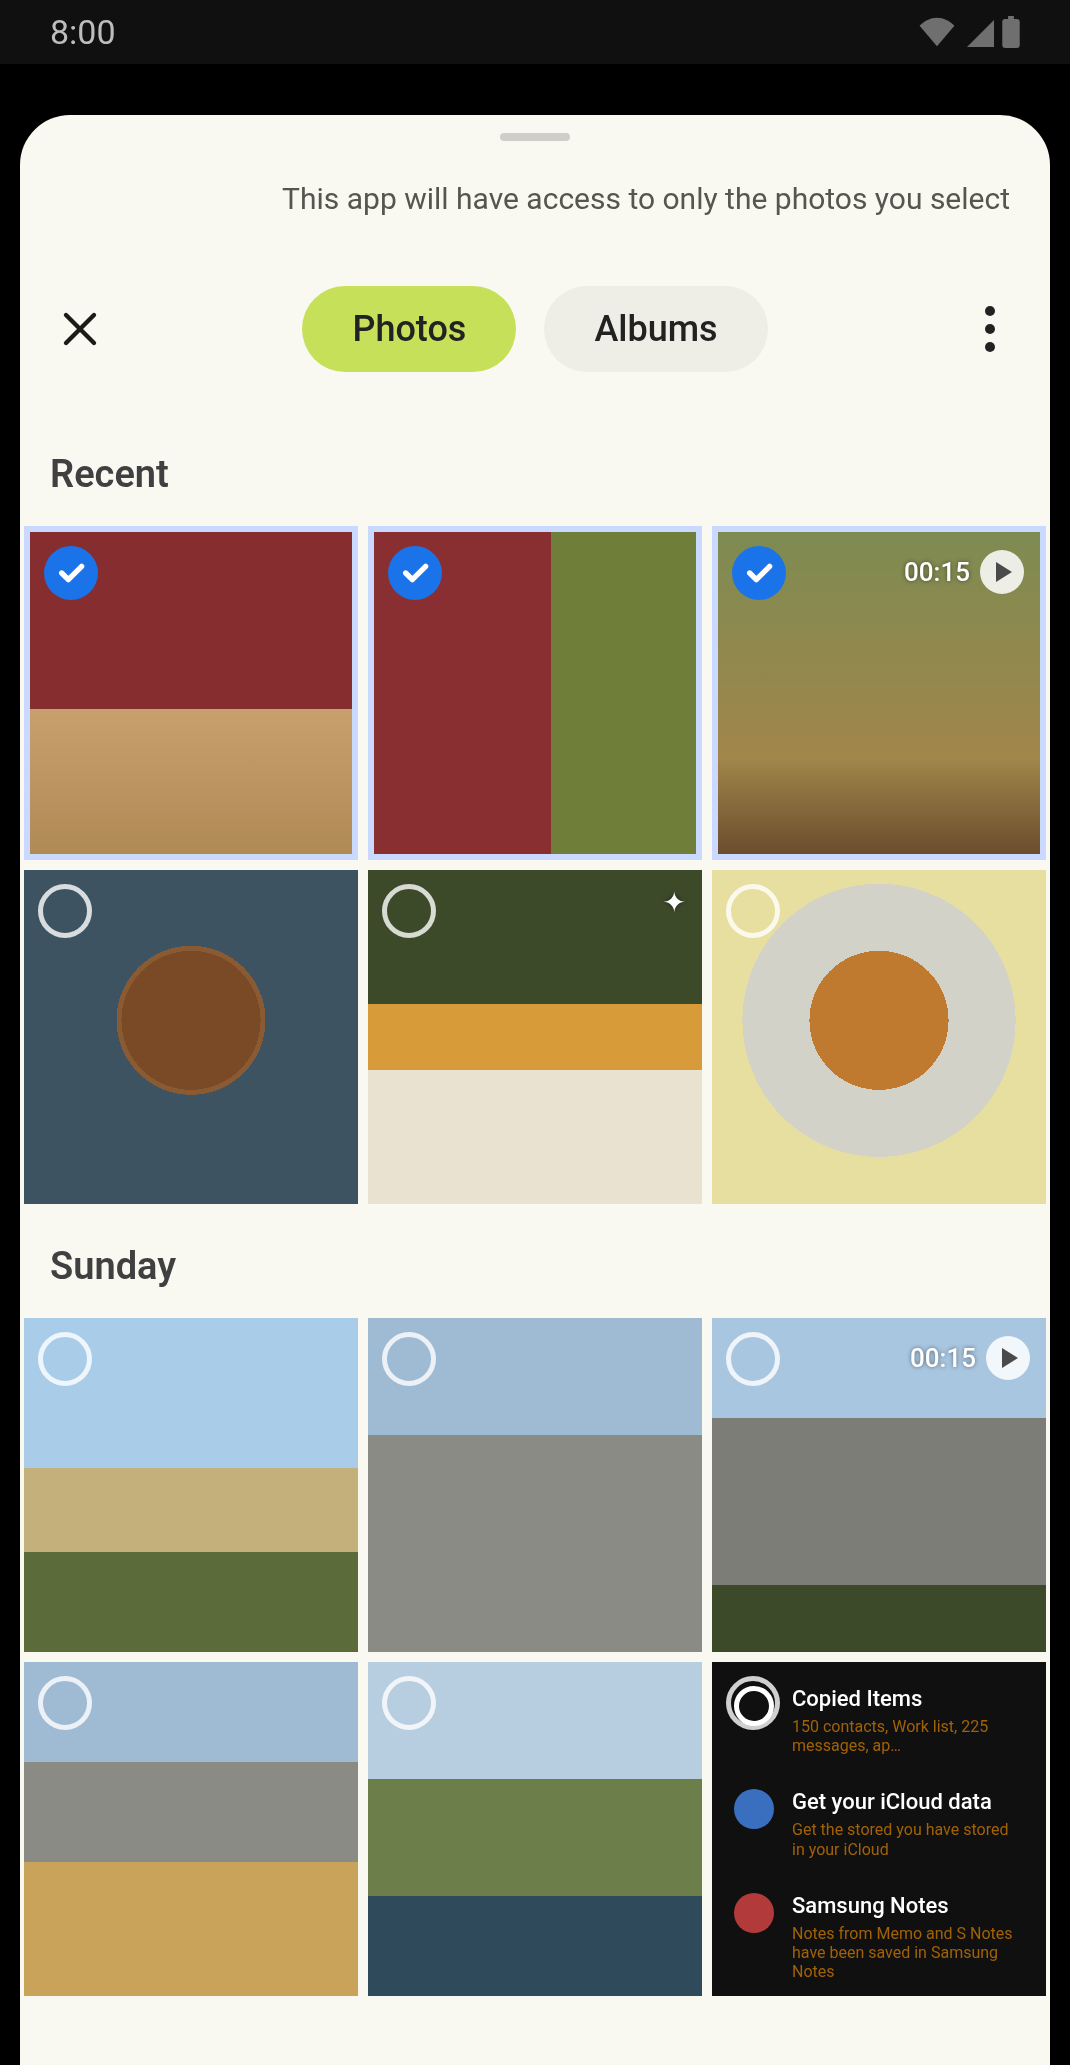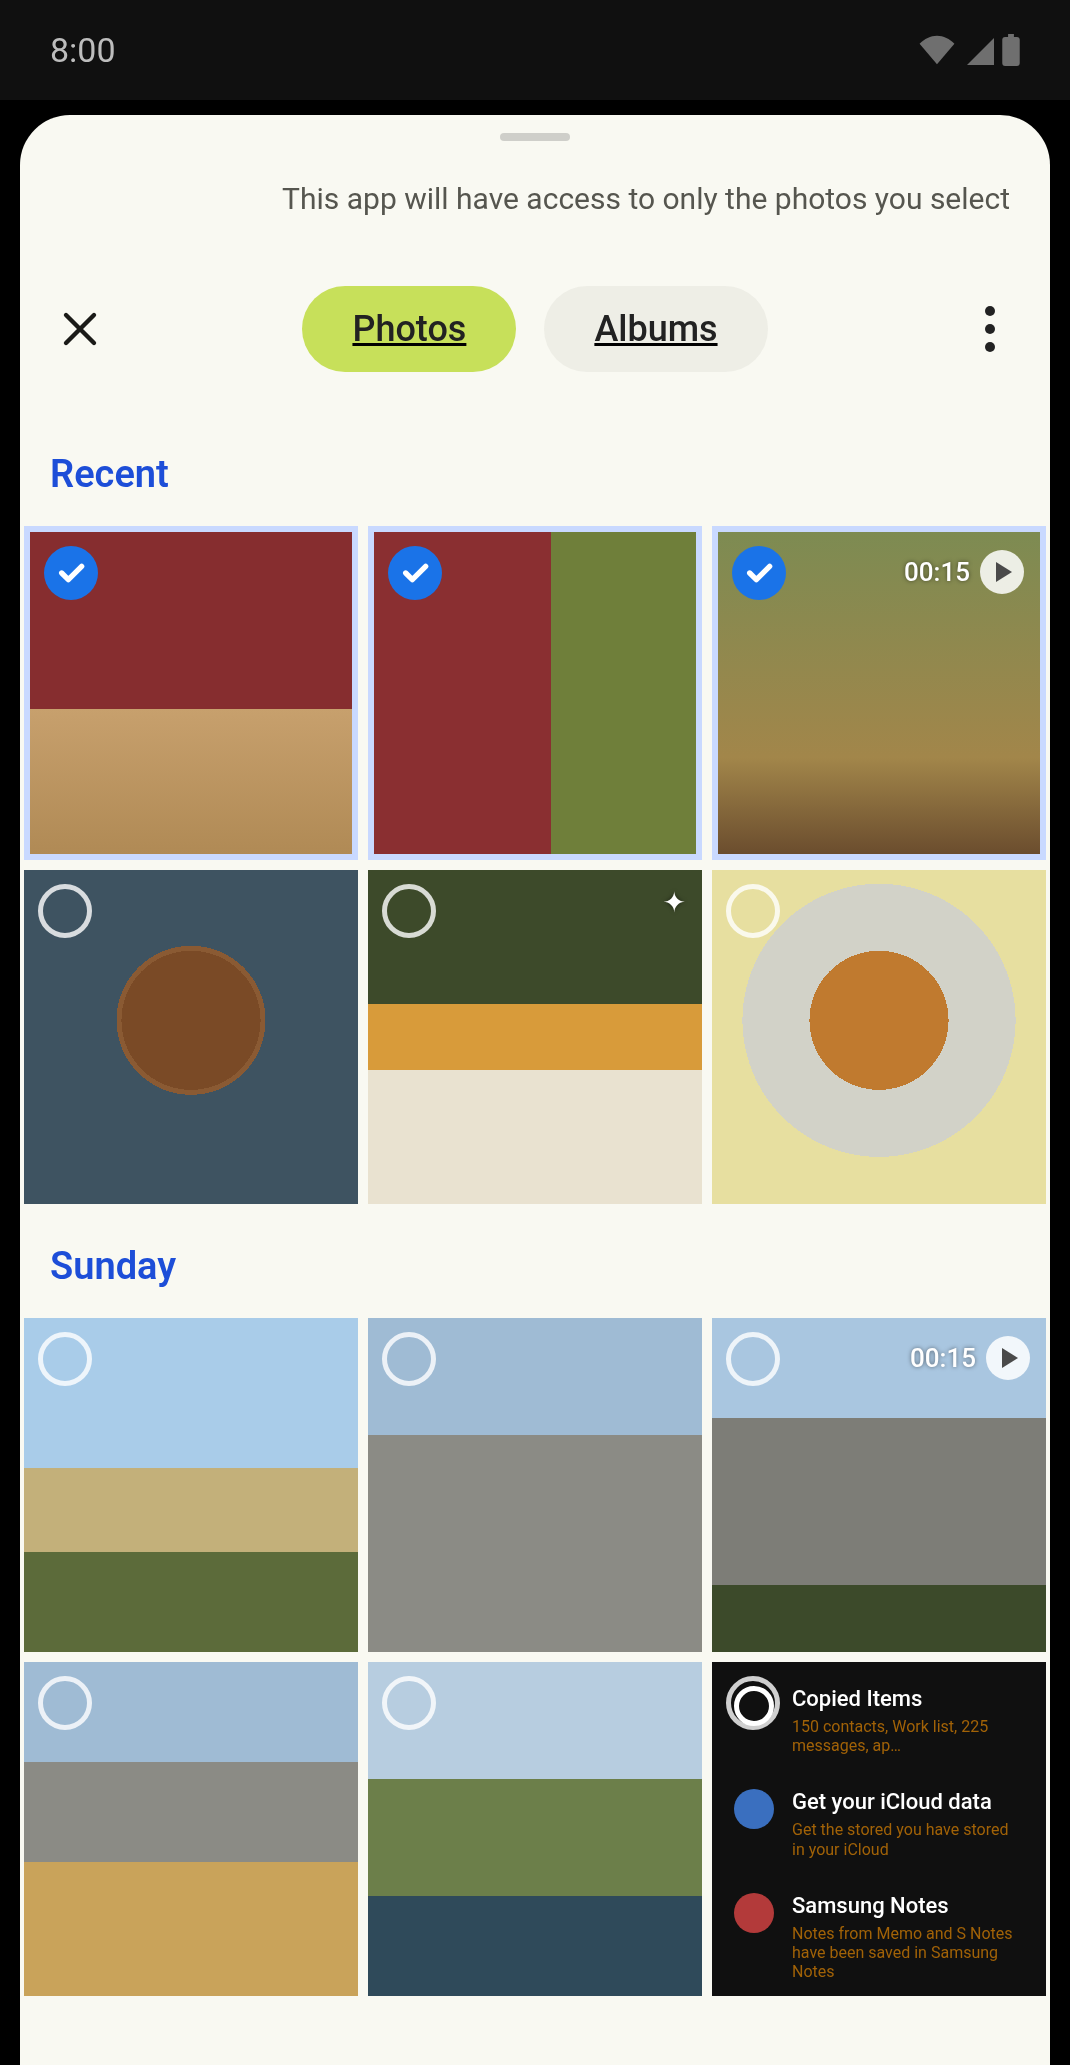--- a/index.html
+++ b/index.html
@@ -1,18 +1,18 @@
 <!DOCTYPE html>
 <html><head>
 <meta charset="utf-8">
 <style>
   * { box-sizing: border-box; margin: 0; padding: 0; }
   html, body { width: 1070px; height: 2065px; font-family: Roboto, "Helvetica Neue", Arial, sans-serif; background:#000; }
   .status-bar {
-    height: 100px;
+    height: 64px;
     background: #101010;
     color: #bdbdbd;
     display: flex;
     align-items: center;
     justify-content: space-between;
     padding: 0 50px;
     font-size: 34px;
     font-weight: 400;
   }
   .status-icons { display:flex; gap:8px; align-items:center; opacity:.55;}
@@ -41,39 +41,39 @@
   .header-row {
     display:flex;
     align-items:center;
     justify-content:space-between;
     padding: 70px 30px 40px 30px;
   }
   .close-btn {
     width:60px;height:60px;display:flex;align-items:center;justify-content:center;
     font-size:54px;font-weight:300;color:#1b1b18;cursor:pointer;
   }
-  .tabs { display:flex; gap:28px;text-decoration:underline; }
+  .tabs { display:flex; gap:28px; }
   .tab {
     padding: 22px 50px;
     border-radius: 50px;
     font-size: 36px;
     font-weight: 500;
     color:#222;
     background:#eeeee6;
     cursor:pointer;
   }
   .tab.active { background:#c7e05a; }
   .more-btn {
     width:60px;height:60px;display:flex;flex-direction:column;align-items:center;justify-content:center;gap:8px;cursor:pointer;
   }
   .more-btn span{width:10px;height:10px;background:#222;border-radius:50%;}
   .section-title {
     font-size: 38px;
     font-weight: 600;
-    color:#1d4ed8;
+    color:#404040;
     padding: 40px 15px 30px 30px;
   }
   .grid {
     display:grid;
     grid-template-columns: repeat(3, 1fr);
     gap:10px;
     padding: 0 4px;
   }
   .tile {
     position:relative;

